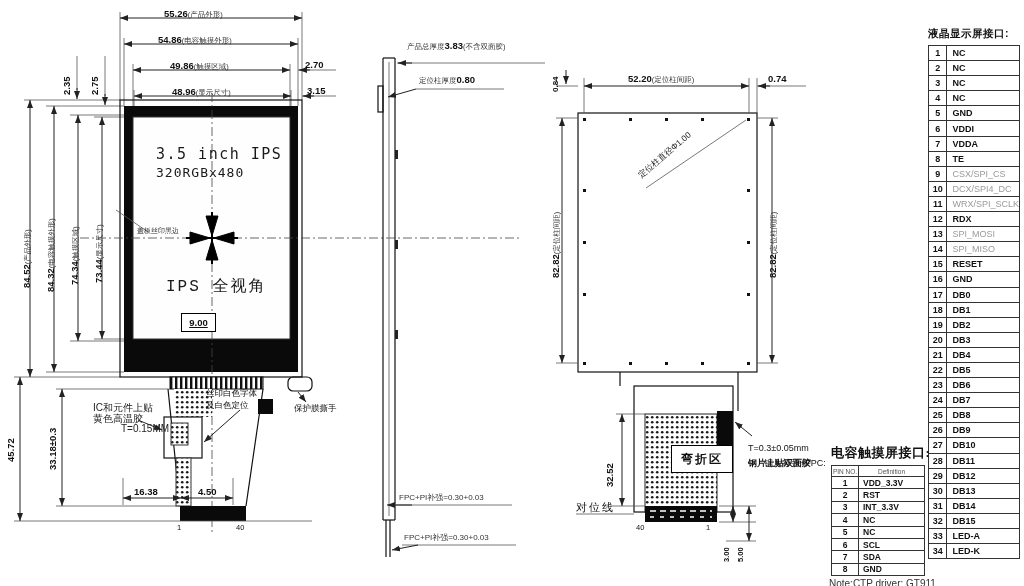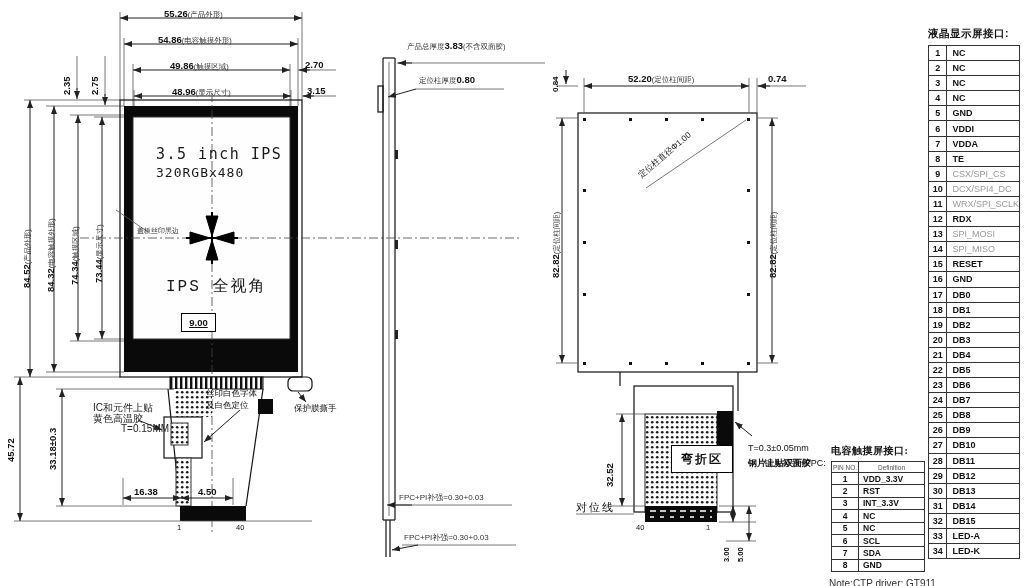--- a/index.html
+++ b/index.html
@@ -25,21 +25,21 @@
   
   .lcdt{position:absolute;left:928px;top:27px;width:94px;}
   .tbl-title{font-size:10.5px;font-weight:bold;letter-spacing:.5px;white-space:nowrap;}
   table{border-collapse:collapse;}
   .lcdt table{margin-top:4px;width:92px;}
   .lcdt td{border:1px solid #333;height:14.1px;font-size:9px;font-weight:bold;padding:0 0 0 2px;}
   .lcdt td.pin{width:20px;text-align:center;padding:0;}
   .lcdt td.nm{padding-left:5px;}
   tr.dim td.nm{color:#9a9a9a;font-weight:normal;}
   .tpt{position:absolute;left:831px;top:444px;width:96px;}
-  .tpt .tbl-title{font-size:10px;font-family:Liberation Serif, serif;}
+  .tpt .tbl-title{font-size:13px;font-family:Liberation Serif, serif;}
   .tpt table{margin-top:3px;width:94px;}
   .tpt td{border:1px solid #333;height:11.4px;font-size:8.5px;font-weight:bold;padding:0 0 0 4px;}
   .tpt td.pin{width:26px;text-align:center;padding:0;}
   .tpt .hd td{font-size:6.5px;font-weight:normal;color:#555;height:10px;text-align:center;padding:0;}
   .note{position:absolute;left:829px;top:578px;font-size:10px;color:#333;white-space:nowrap;}
 </style>
 </head>
 <body>
 
 <div class="stage">

